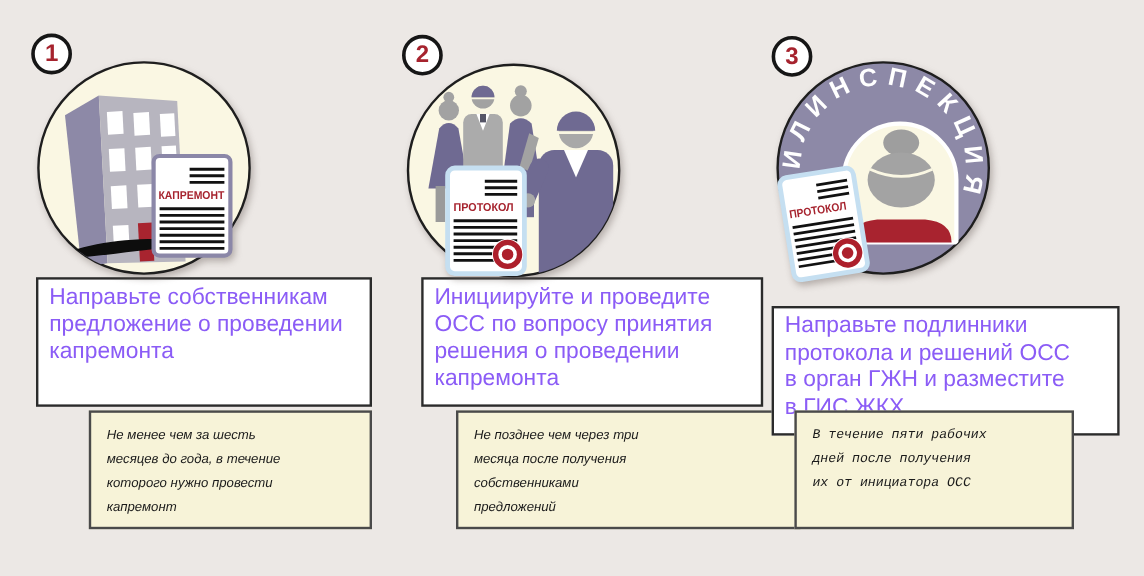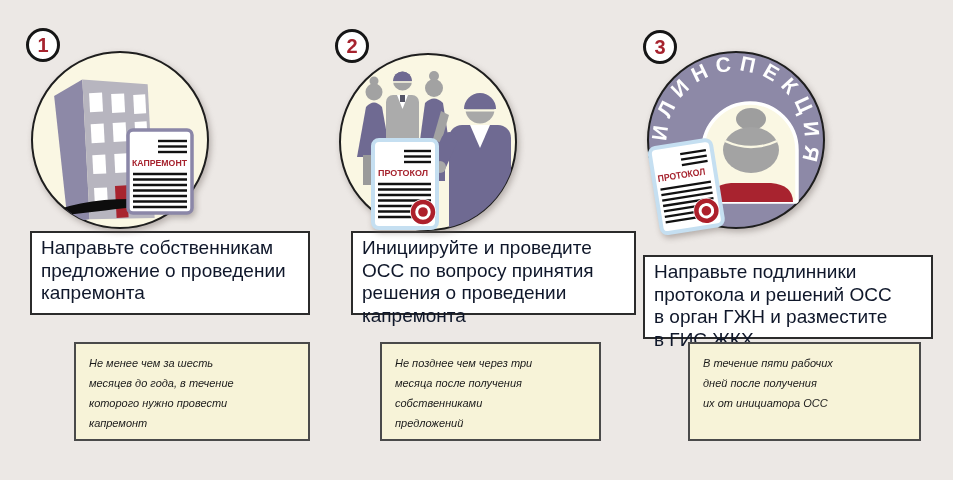--- a/index.html
+++ b/index.html
@@ -2,22 +2,22 @@
 <html><head>
 <meta charset="utf-8">
 <style>
   html,body{margin:0;padding:0;background:#ece8e5;font-family:"Liberation Sans",sans-serif;}
   .canvas{position:relative;width:953px;height:480px;background:#ece8e5;overflow:hidden;}
   .badge{position:absolute;width:34px;height:34px;border-radius:50%;background:#fff;
          border:3px solid #161616;box-sizing:border-box;display:flex;align-items:center;
          justify-content:center;font-weight:bold;font-size:20px;color:#a6232e;z-index:3;}
   .icon-svg{position:absolute;z-index:2;overflow:visible;
             filter:drop-shadow(2px 3px 3px rgba(110,100,95,.45));}
-  .textbox{position:absolute;top:231px;height:84px;background:#ffffff;border:2px solid #2b2b2b;
-           box-sizing:border-box;padding:4px 9px;font-size:19px;line-height:22.5px;color:#0f172a;
+  .textbox{position:absolute;top:231px;height:108px;background:#ffffff;border:2px solid #2b2b2b;
+           box-sizing:border-box;padding:4px 9px;font-size:19px;line-height:22.5px;color:#8b5cf6;
            white-space:pre-line;z-index:1;}
   .note{position:absolute;top:342px;height:99px;background:#f7f3d8;border:2px solid #4a4a4a;
         box-sizing:border-box;padding:9px 13px;font-size:11px;line-height:20px;color:#1a1a1a;
         font-style:italic;white-space:pre-line;z-index:1;}
   svg text{font-family:"Liberation Sans",sans-serif;}
 </style>
 </head>
 <body>
 
 <div class="canvas">
@@ -144,21 +144,21 @@
         <circle cx="86" cy="161" r="10" fill="none" stroke="#ad1f2b" stroke-width="4.5"></circle>
         <circle cx="86" cy="161" r="4.8" fill="#ad1f2b"></circle>
       </g>
     </g>
   </svg>
 
   <div class="textbox" style="left:335px;width:285px;margin-left:16px;">Инициируйте и проведите
 ОСС по вопросу принятия
 решения о проведении
 капремонта</div>
-  <div class="note" style="left:380px;width:221px;">Не позднее чем через три
+  <div class="note" style="left:380px;width:287px;">Не позднее чем через три
 месяца после получения
 собственниками
 предложений</div>
 
   <div class="badge" style="left:643px;top:30px;">
     <span>3</span>
   </div>
 
   <svg class="icon-svg" style="left:645px;top:49px;" width="182" height="182" viewBox="0 0 182 182">
     <defs>
@@ -202,17 +202,17 @@
         <circle cx="47" cy="70" r="10" fill="none" stroke="#ad1f2b" stroke-width="4.5"></circle>
         <circle cx="47" cy="70" r="4.8" fill="#ad1f2b"></circle>
       </g>
     </g>
   </svg>
 
   <div class="textbox" style="left:643px;width:290px;margin-top:24px;">Направьте подлинники
 протокола и решений ОСС
 в орган ГЖН и разместите
 в ГИС ЖКХ</div>
-  <div class="note" style="left:688px;width:233px;">В течение пяти рабочих
+  <div class="note" style="left:662px;width:233px;font-family:Liberation Mono, monospace;">В течение пяти рабочих
 дней после получения
 их от инициатора ОСС</div>
 
 </div>
 
 </body></html>

